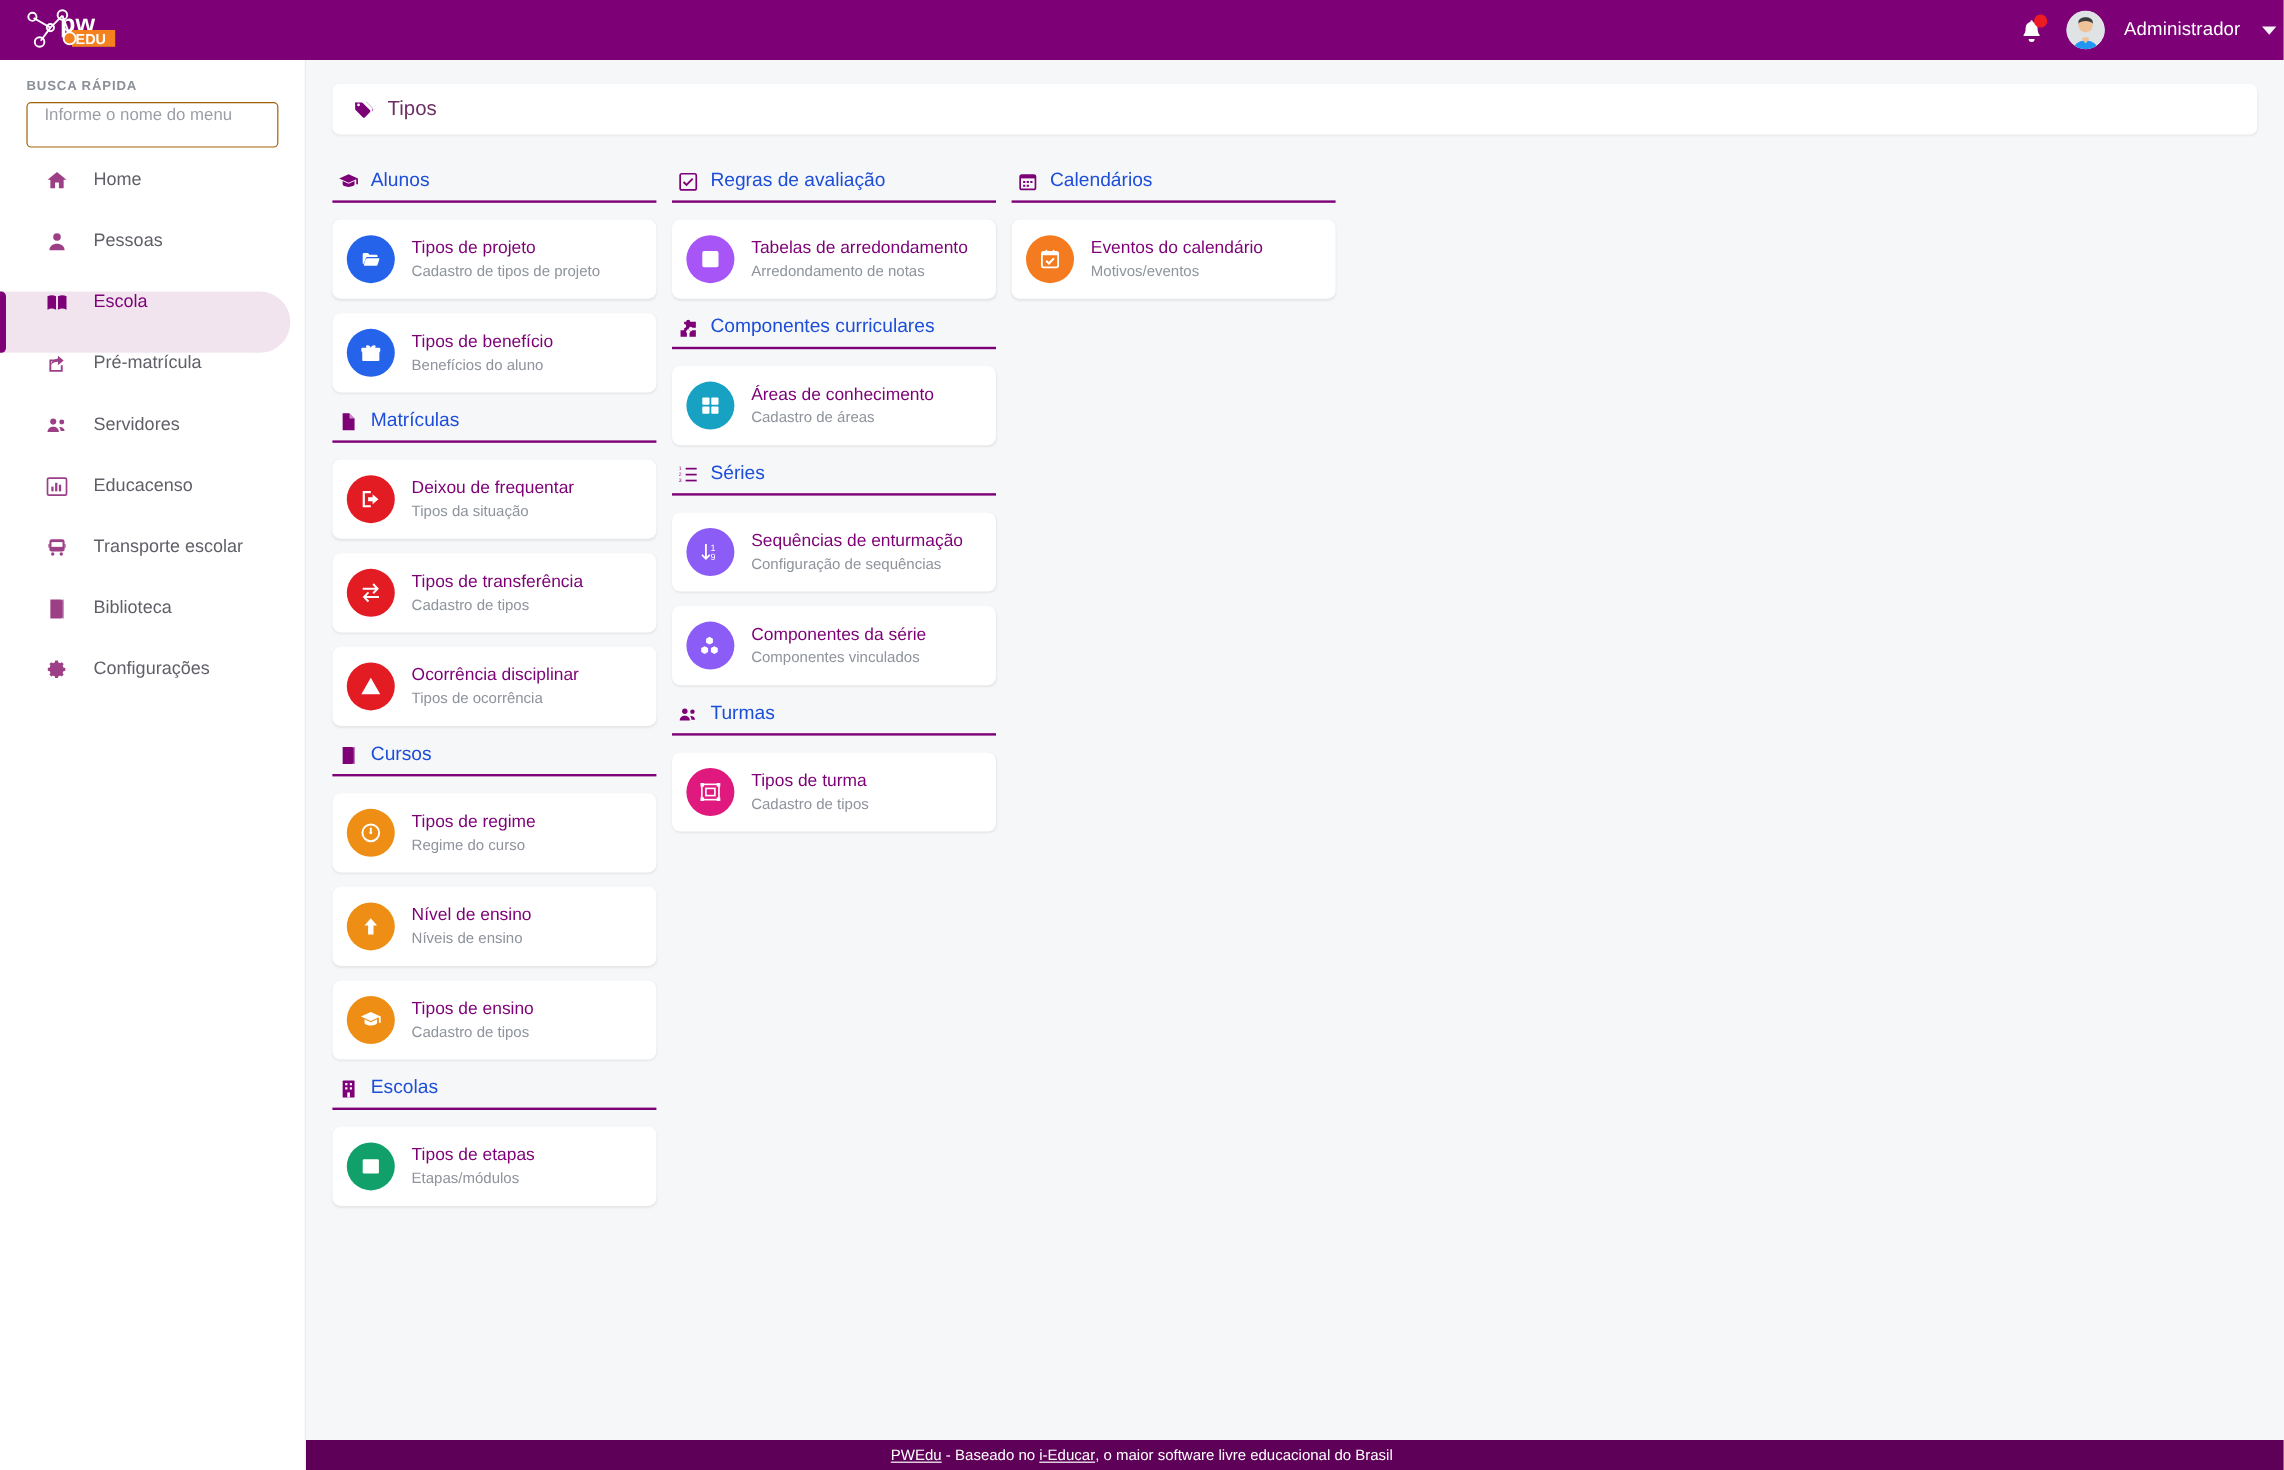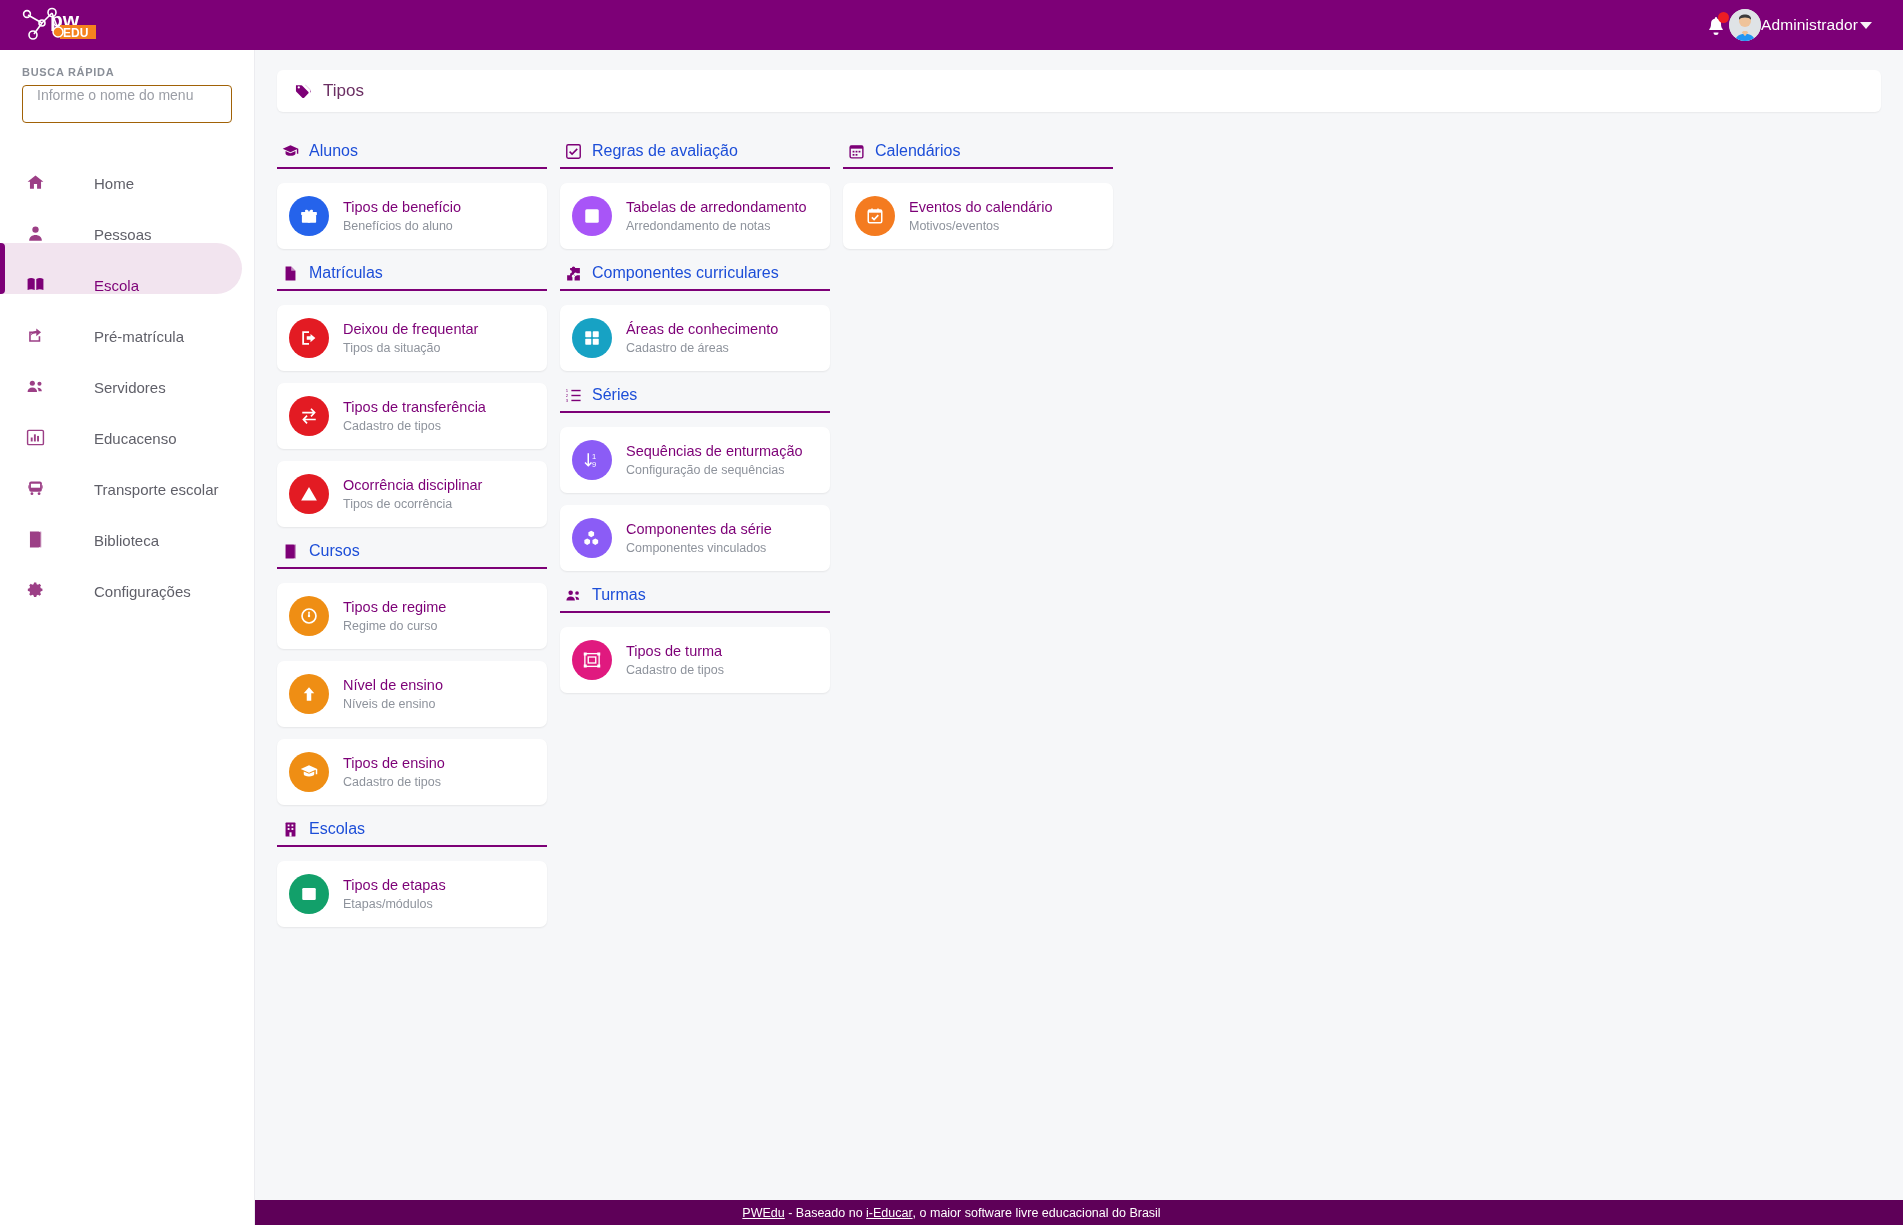--- a/index.html
+++ b/index.html
@@ -21,21 +21,21 @@
     z-index: 40;
   }
   .logo-wrap {
     width: 255px; height: 50px;
     display: flex; align-items: center; padding-left: 18px;
   }
   .logo-svg { display:block; }
   .topbar-right {
     margin-left: auto;
     display: flex; align-items: center;
-    padding-right: 31px;
+    gap: 16px; padding-right: 6px;
   }
   .bell {
     position: relative; width: 26px; height: 26px;
     display: flex; align-items: center; justify-content: center;
     cursor: pointer;
   }
   .bell-dot {
     position: absolute; top: 0px; right: 0px;
     width: 11px; height: 11px; border-radius: 50%;
     background: #ed1c24;
@@ -84,25 +84,24 @@
     width: 100%; font-size: 14px;
     color: #555; background: transparent;
     font-family: inherit;
   }
   .search-box input::placeholder { color: #9b9ea6; }
 
   .nav { margin-top: 18px; }
   .nav-item {
     position: relative;
     height: 51px;
-    display: flex; align-items: flex-end;
-    padding-left: 26px;
+    display: flex; align-items: flex-start;
+    padding-left: 38px;
     cursor: pointer;
     color: #6f4060;
-    gap: 28px;
   }
   .nav-item .ico {
     width: 26px; display: flex; align-items: center; justify-content: flex-start;
     color: #9c3f86;
   }
   .nav-item .lbl {
     margin-left: 14px;
     font-size: 15px;
     color: #5f5f68;
   }
@@ -363,20 +362,32 @@
             <svg width="17" height="17" viewBox="0 0 24 24" fill="currentColor">
               <path d="M12 3 1 8l11 5 9-4.1V15h2V8z"></path>
               <path d="M5 11.2V15c0 1.7 3.1 3 7 3s7-1.3 7-3v-3.8l-7 3.2z"></path>
             </svg>
           </span>
           <span class="stxt">Alunos</span>
         </div>
         <div class="card">
           <div class="card-ico" style="background: rgb(37, 99, 235);">
             <svg width="18" height="18" viewBox="0 0 24 24" fill="currentColor">
+              <path d="M3 6.5A1.5 1.5 0 0 1 4.5 5h4.3l1.8 2H18a1.5 1.5 0 0 1 1.5 1.5v1H8.3a2 2 0 0 0-1.9 1.4L4.2 17H3z"></path>
+              <path d="M8.3 11h12.2a1 1 0 0 1 .95 1.3l-1.9 5.9a1.6 1.6 0 0 1-1.5 1.1H5.3a1 1 0 0 1-.95-1.3l2-6.2z"></path>
+            </svg>
+          </div>
+          <div class="card-txt">
+            <div class="card-title">Tipos de projeto</div>
+            <div class="card-sub">Cadastro de tipos de projeto</div>
+          </div>
+        </div>
+        <div class="card">
+          <div class="card-ico" style="background: rgb(37, 99, 235);">
+            <svg width="18" height="18" viewBox="0 0 24 24" fill="currentColor">
               <rect x="2.5" y="10.5" width="19" height="10.5" rx="1"></rect>
               <rect x="1.5" y="6.5" width="21" height="4.6" rx="1"></rect>
               <rect x="10.3" y="6.5" width="3.4" height="14.5" fill="#fff" opacity=".85"></rect>
               <path d="M12 6.3C10.3 2.6 6.2 3.4 6.6 5.6c.3 1.5 3 1.6 5.4.7zM12 6.3c1.7-3.7 5.8-2.9 5.4-.7-.3 1.5-3 1.6-5.4.7z"></path>
             </svg>
           </div>
           <div class="card-txt">
             <div class="card-title">Tipos de benefício</div>
             <div class="card-sub">Benefícios do aluno</div>
           </div>

